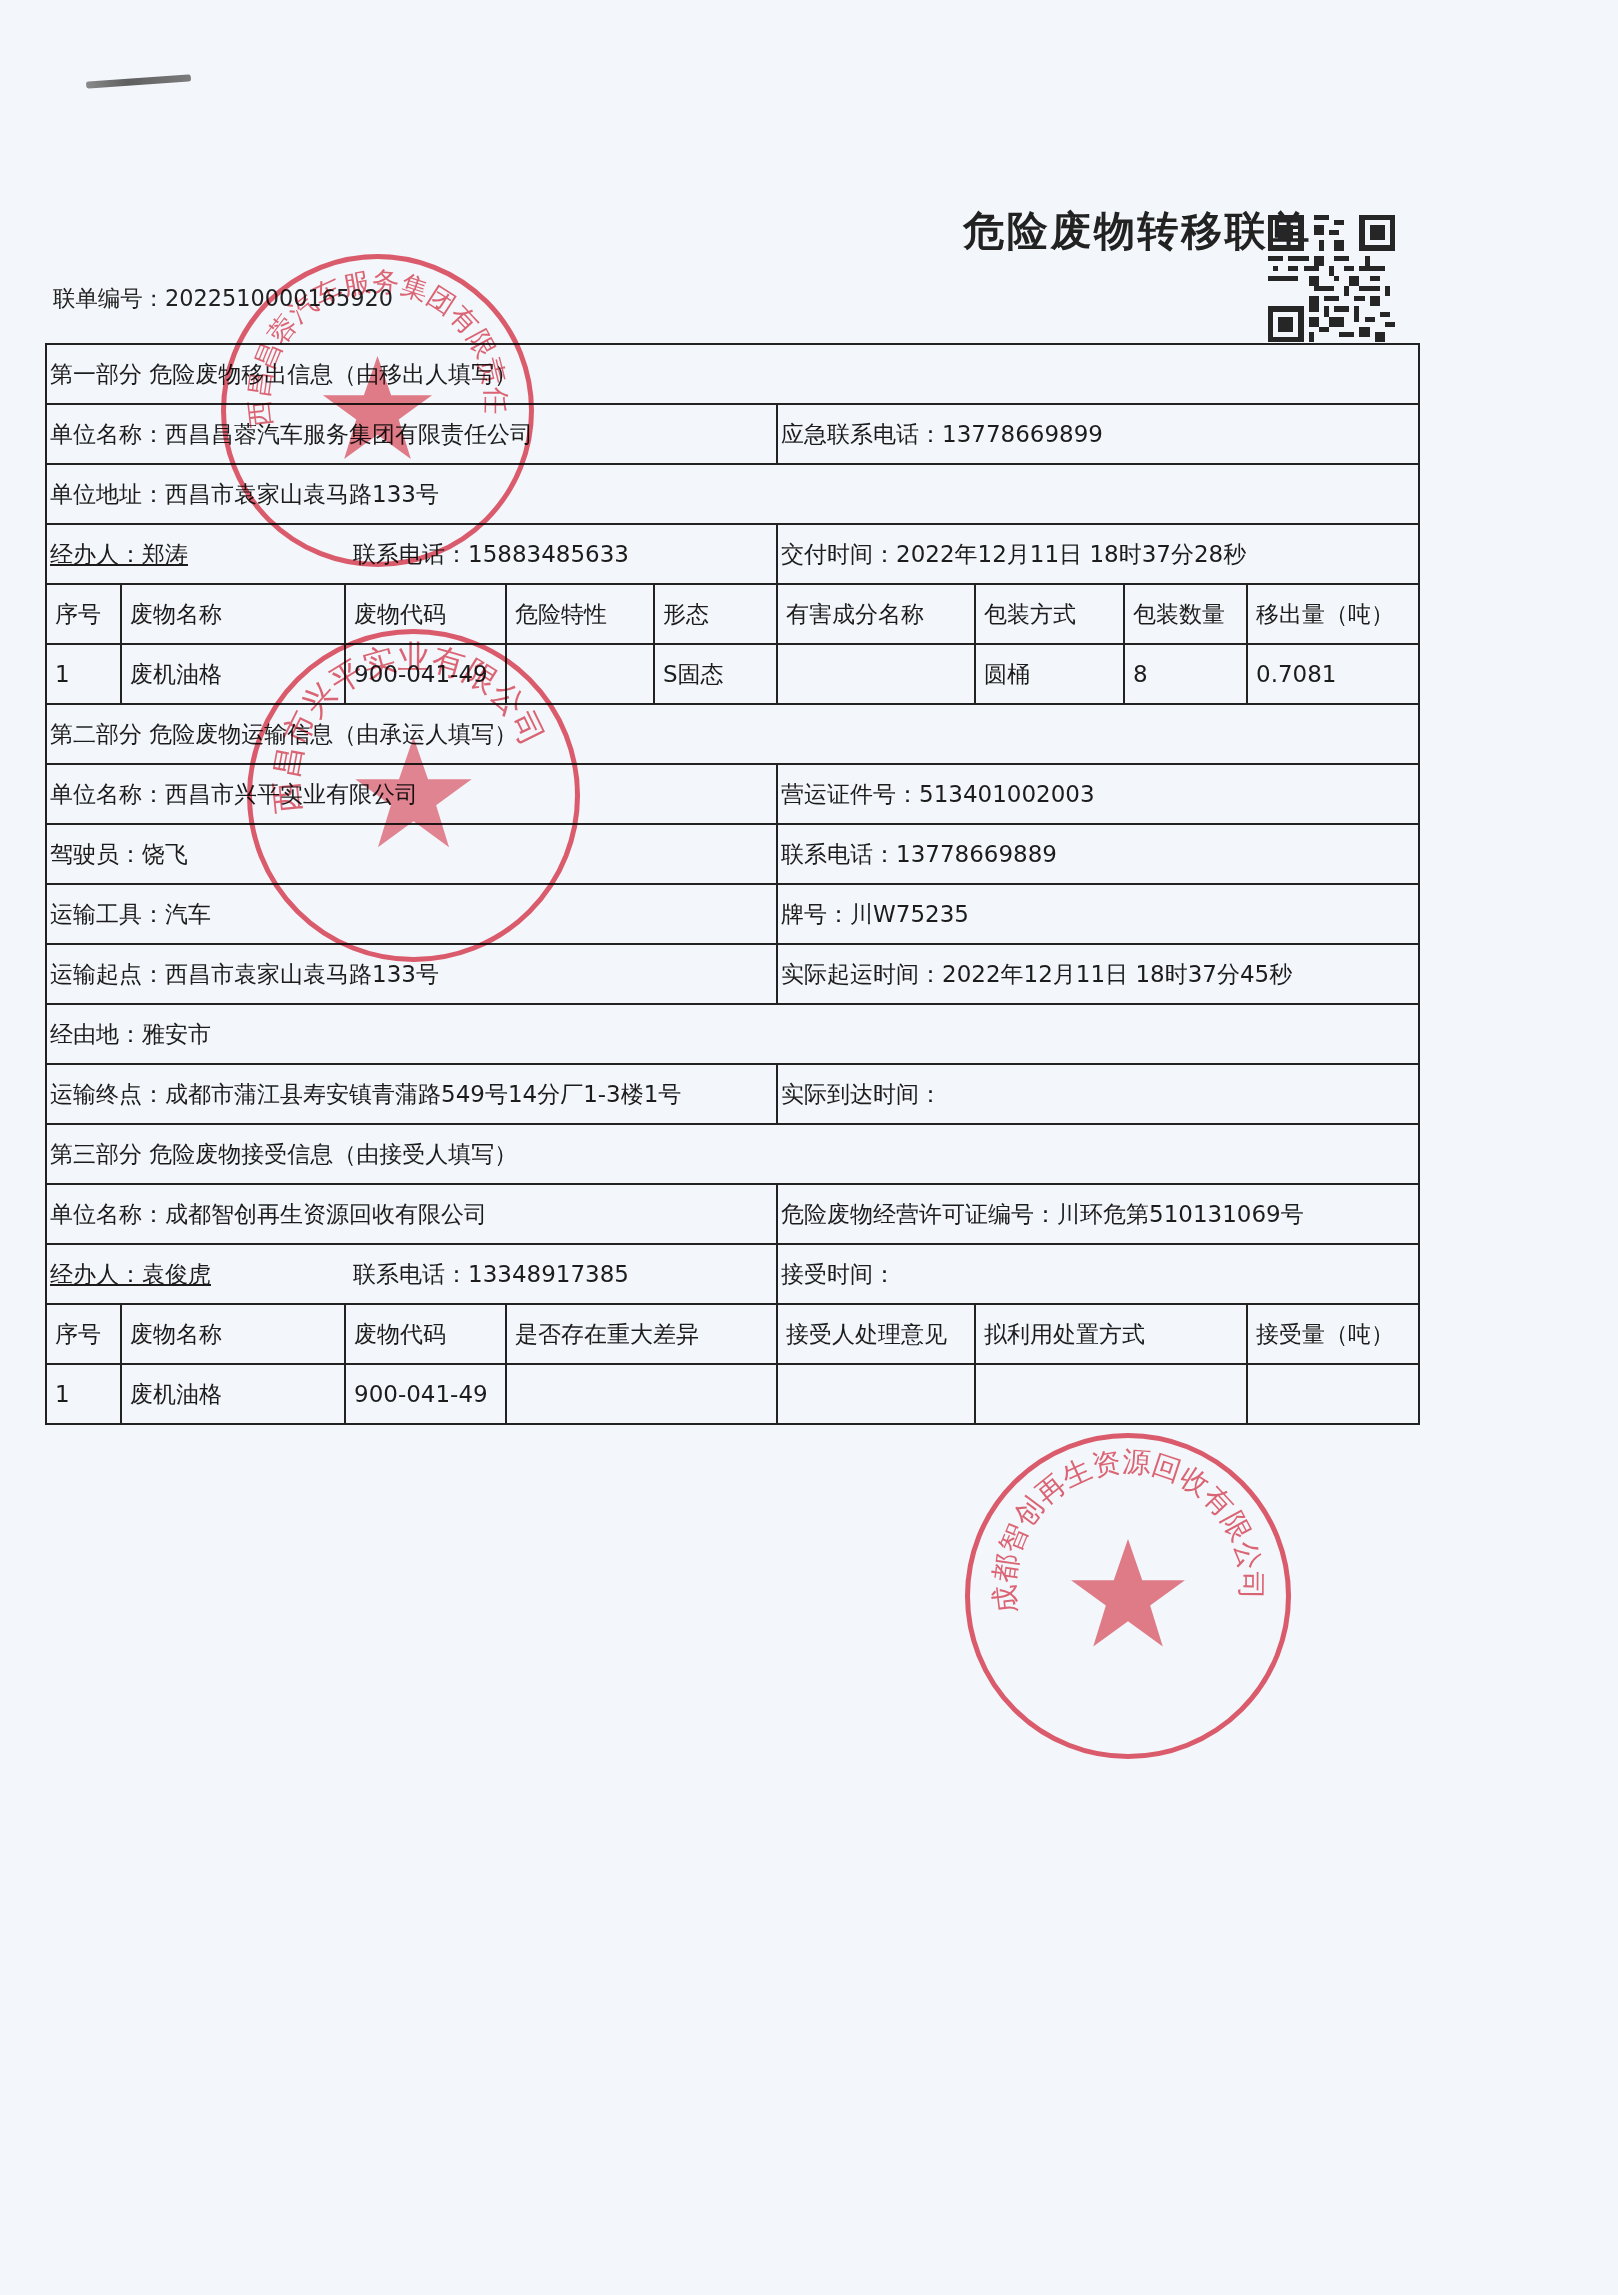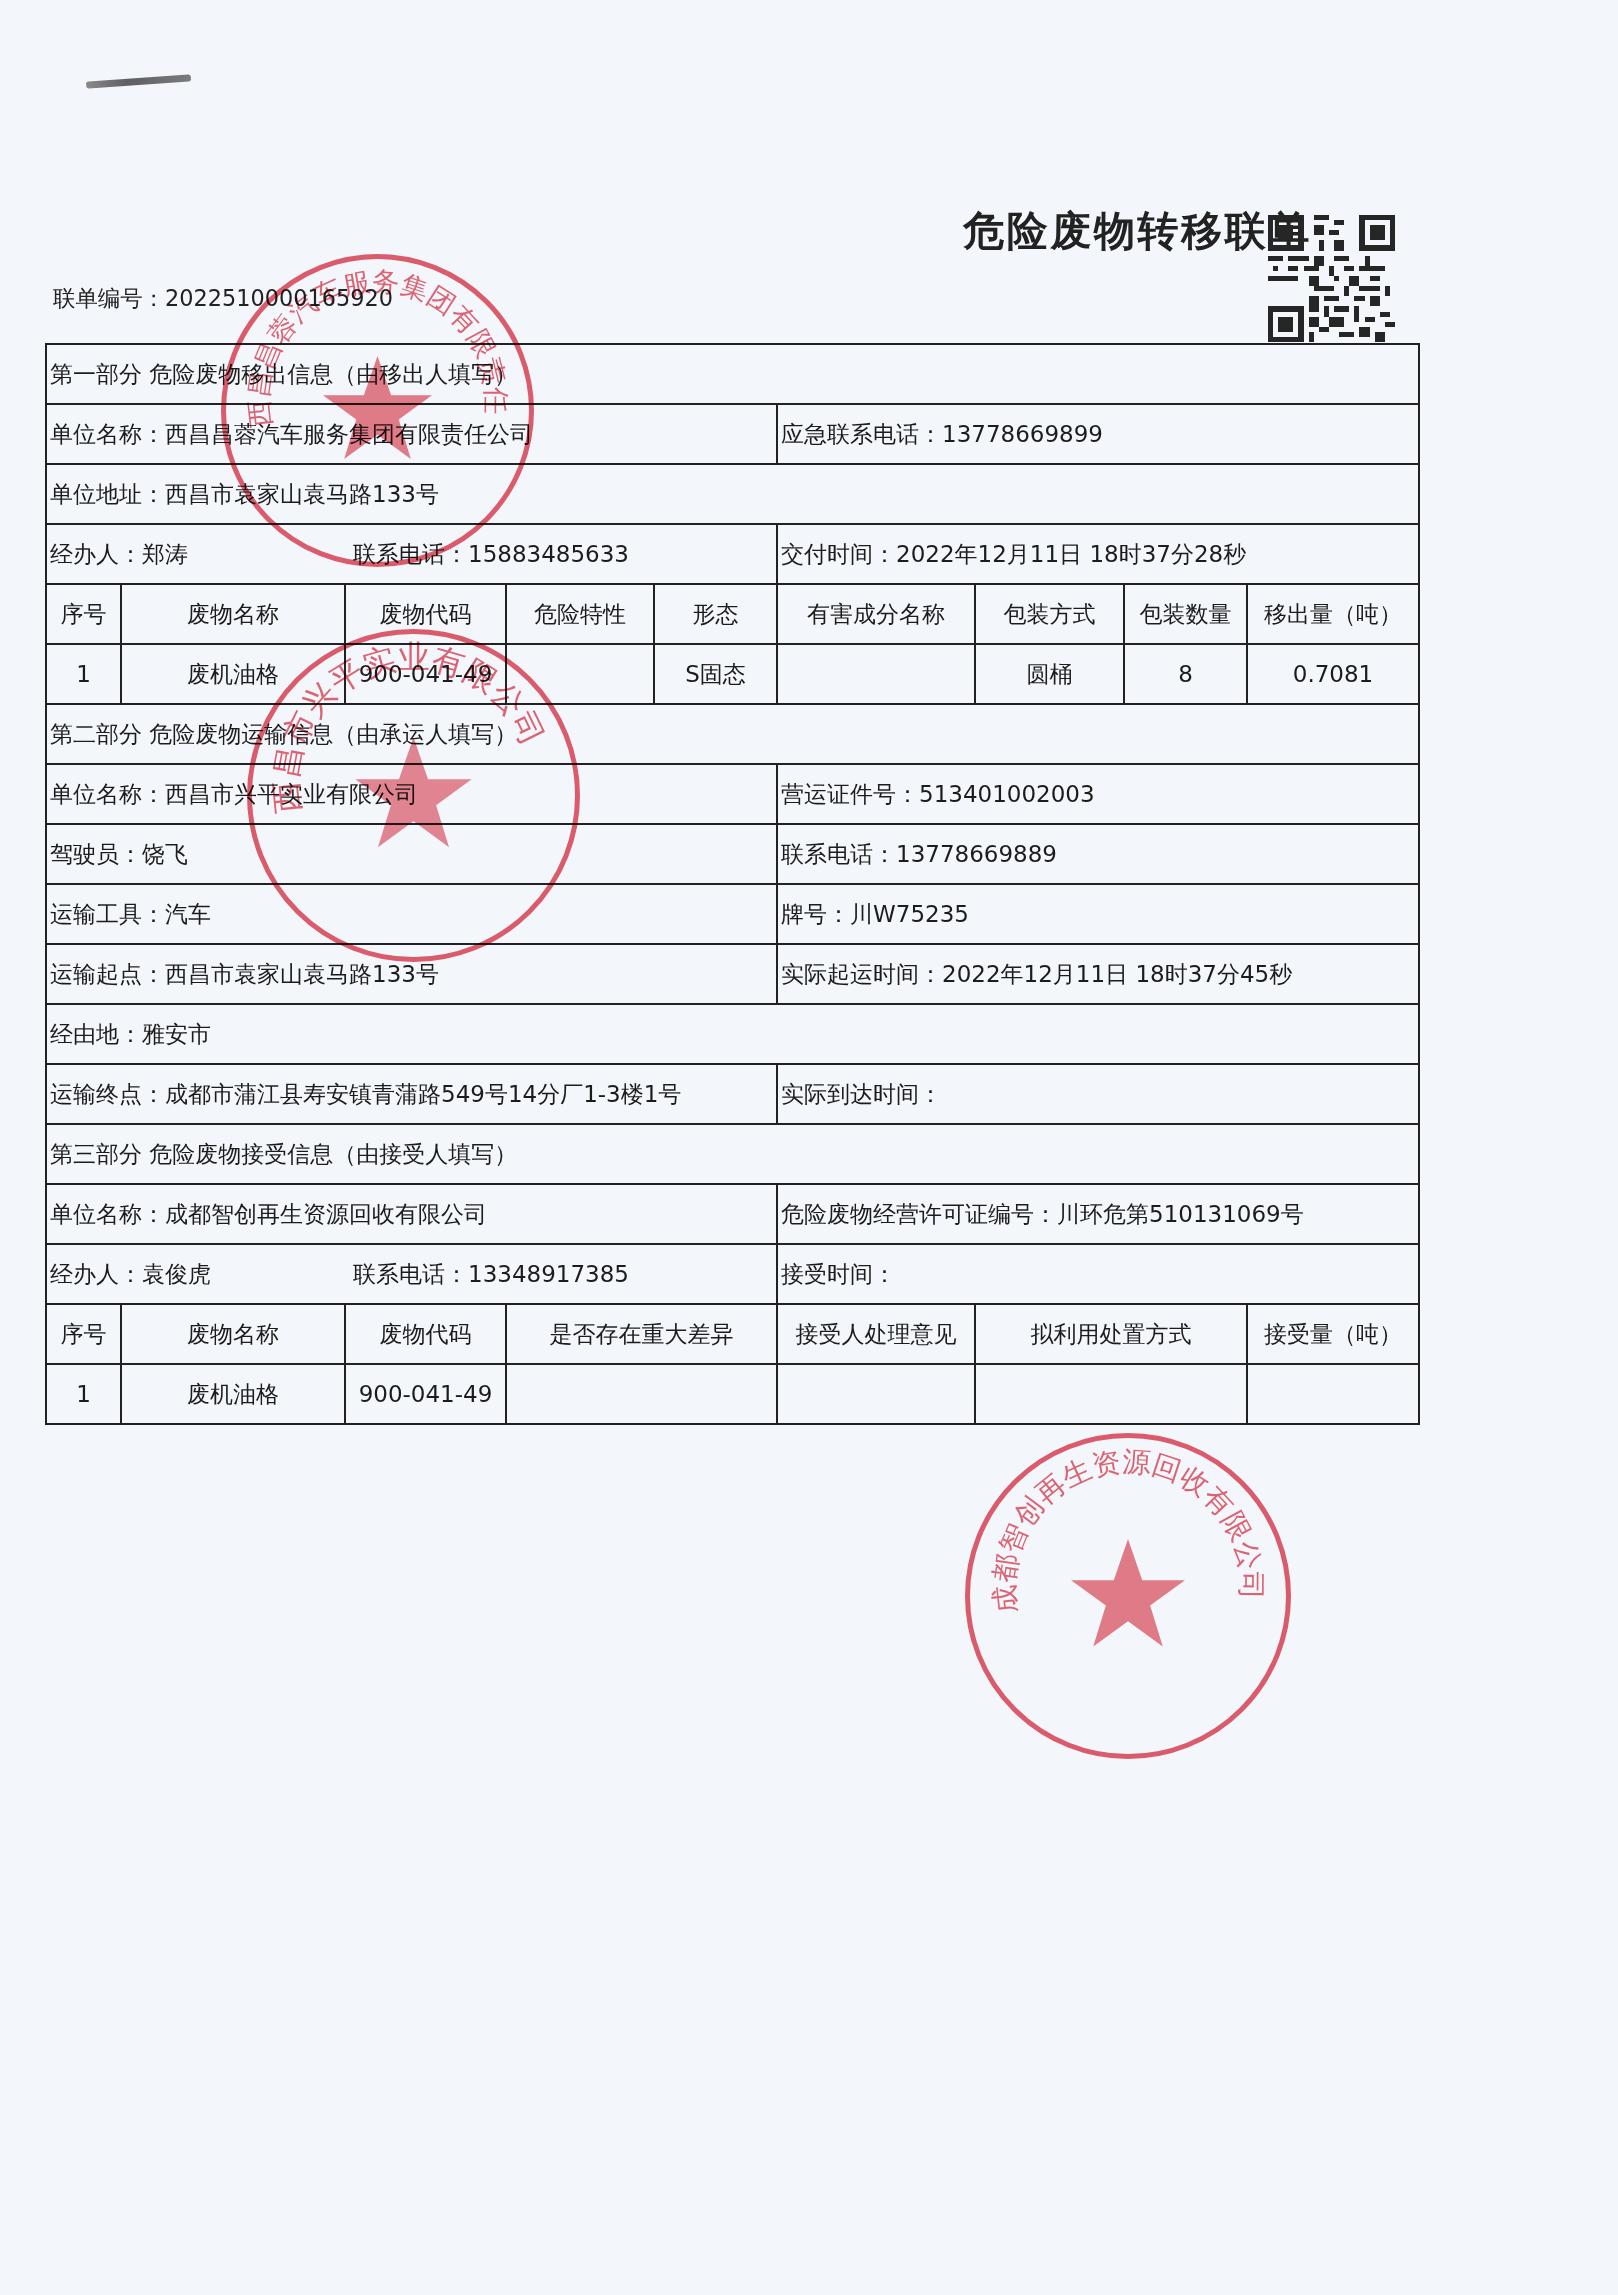--- a/index.html
+++ b/index.html
@@ -26,23 +26,23 @@
     position: absolute; left: 1264px; top: 215px; width: 135px; height: 127px;
   }
   table.form {
     position: absolute; left: 45px; top: 343px; width: 1373px;
     border-collapse: collapse; table-layout: fixed;
   }
   table.form td {
     border: 2.6px solid #222; height: 58px; font-size: 23px; padding: 0 3px;
     white-space: nowrap; overflow: hidden; vertical-align: middle;
   }
-  table.form td.c { text-align: center; padding: 0 2px; }
+  table.form td.c { text-align: left; padding: 0 8px; }
   .nb-inner { display: flex; }
-  .nb-inner .left { width: 303px; }
+  .nb-inner .left { width: 303px; text-decoration: underline; }
   .stamp {
     position: absolute; border-radius: 50%; border: 5.3px solid rgba(220, 40, 60, .75);
     pointer-events: none; mix-blend-mode: multiply;
   }
   .stamp svg { width: 100%; height: 100%; }
 </style>
 </head>
 <body>
 
 <div class="scan-mark"></div>

